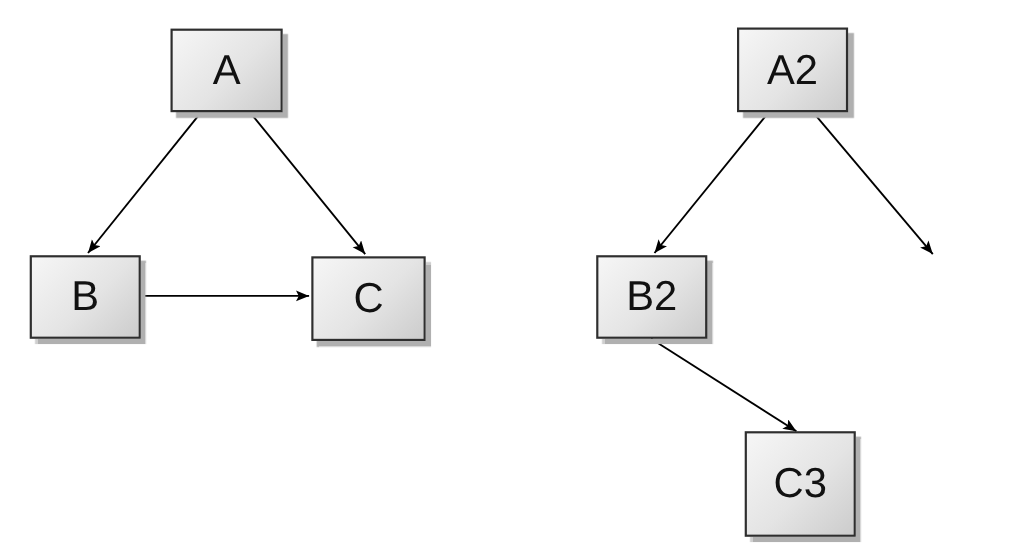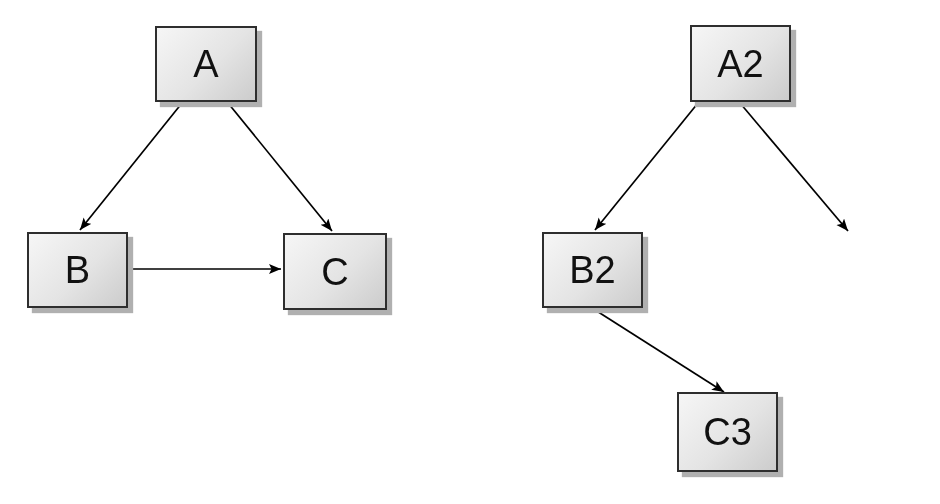--- a/index.html
+++ b/index.html
@@ -45,24 +45,24 @@
   .node-label {
     font-size: 38px;
     color: #111111;
     line-height: 1;
     user-select: none;
   }
   
   .pos-A  { left: 155px; top:  26px; width: 102px; }
   .pos-B  { left:  27px; top: 232px; }
   .pos-C  { left: 283px; top: 233px; width: 104px; height: 77px; }
-  .pos-A2 { left: 670px; top:  25px; height: 77px; margin-left: 20px; }
+  .pos-A2 { left: 670px; top:  25px; height: 77px; }
   .pos-B2 { left: 542px; top: 232px; text-align: right; }
   .pos-C2 { left: 798px; top: 232px; width: 102px; }
-  .pos-C3 { left: 677px; top: 392px; width: 101px; height: 80px; }
+  .pos-C3 { left: 677px; top: 392px; width: 101px; height: 96px; }
 </style>
 </head>
 <body>
 
 <div class="canvas">
 
   <svg class="edges-layer" width="940" height="504" viewBox="0 0 940 504" xmlns="http://www.w3.org/2000/svg">
     <defs>
       <marker id="arrow" markerUnits="userSpaceOnUse" markerWidth="14" markerHeight="12" refX="12" refY="5" orient="auto">
         <path d="M 0 0 L 12 5 L 0 10 L 2.6 5 Z" fill="#000000"></path>

